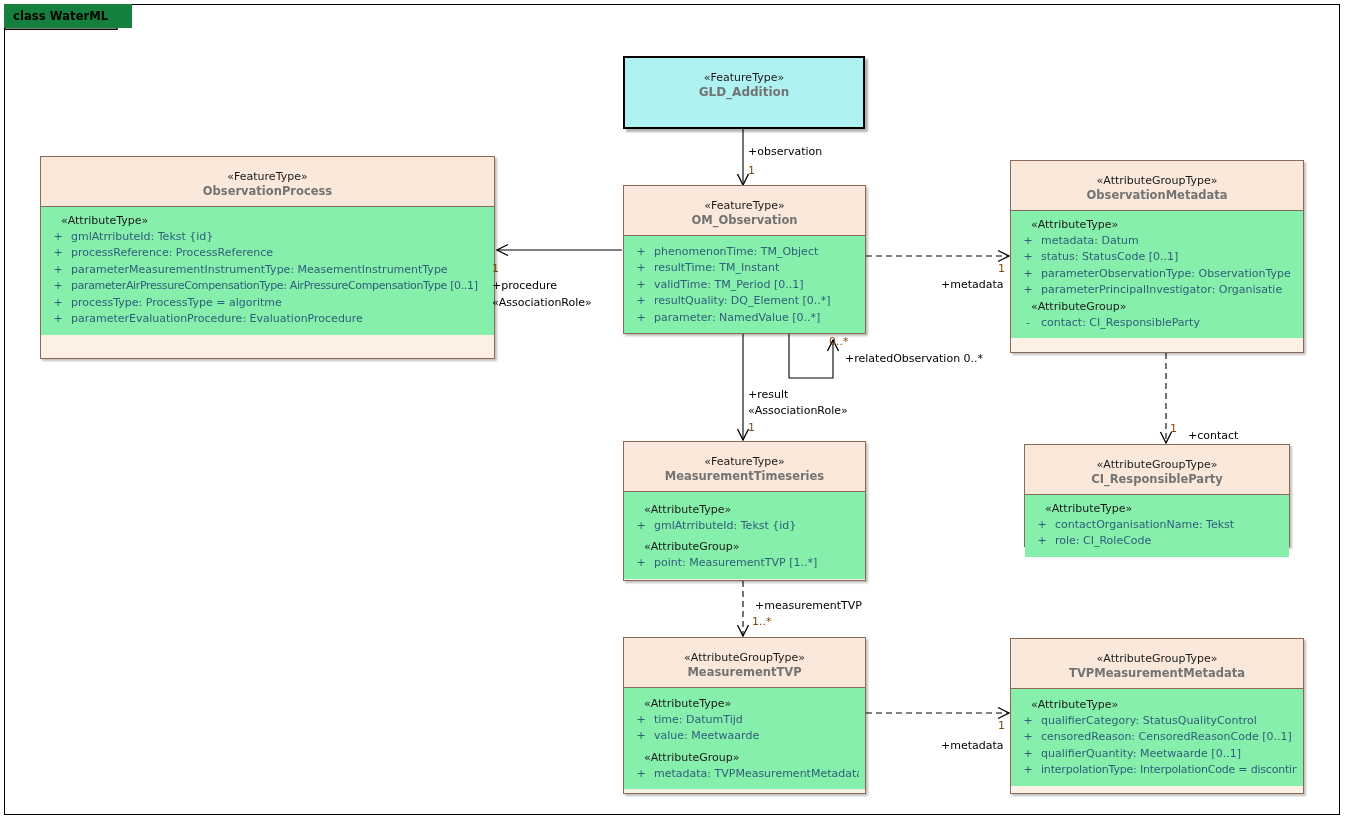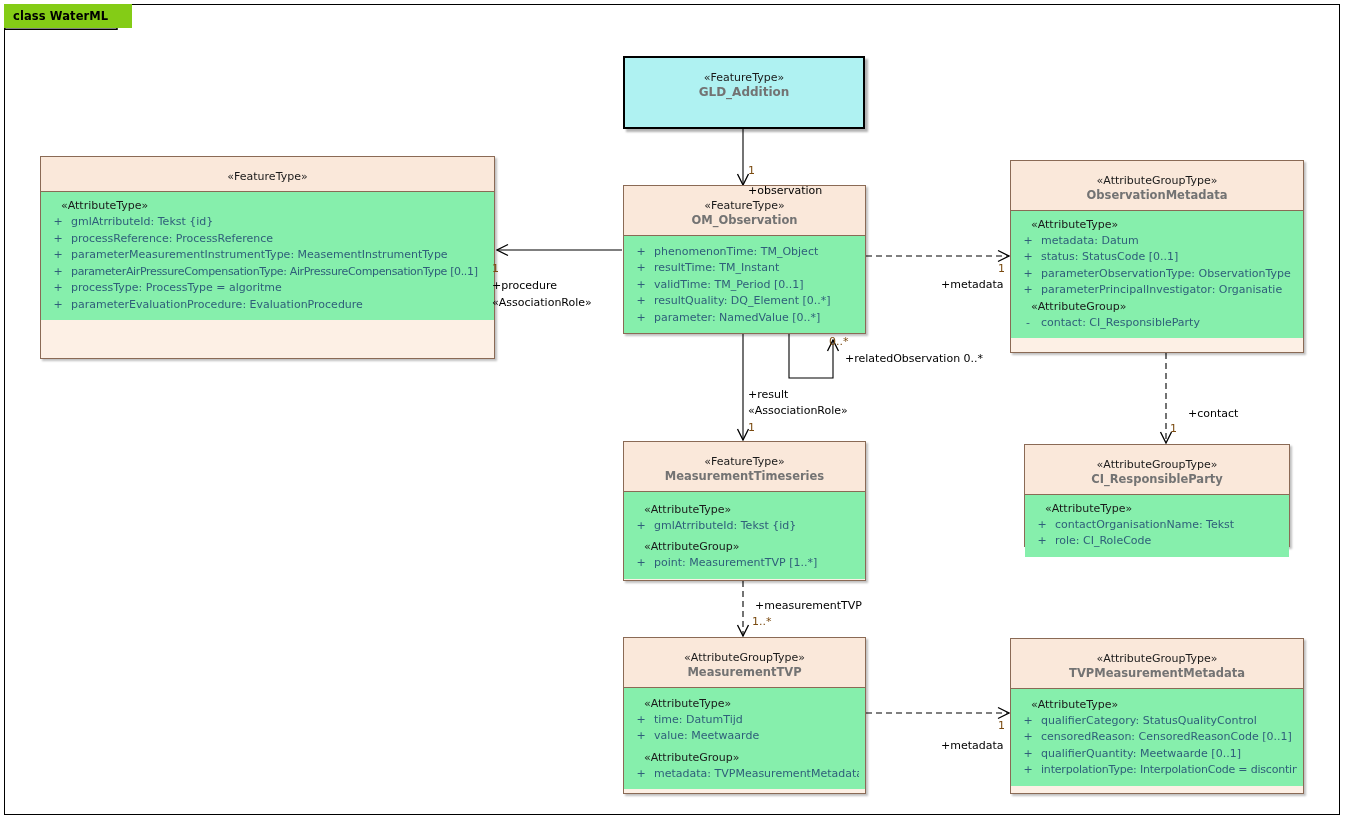--- a/index.html
+++ b/index.html
@@ -9,21 +9,21 @@
     color:#000000;
   }
   
   #frame{
     position:absolute;left:4px;top:4px;width:1336px;height:811px;
     border:1.5px solid #000;box-sizing:border-box;background:#fff;
   }
   #title-tab{
     position:absolute;left:4px;top:4px;height:24px;
     box-sizing:border-box;
-    background:#84cc16;
+    background:#15803d;
     display:flex;align-items:center;
     padding:0 24px 0 9px;
     font-size:11.5px;font-weight:bold;letter-spacing:.1px;
     border-right:none;
     z-index:6;
   }
   #title-tab-shape{
     position:absolute;left:4px;top:4px;width:114px;height:26px;z-index:5;
   }
 
@@ -110,56 +110,57 @@
 
   <g>
     <line x1="743" y1="581" x2="743" y2="636" stroke="#000" stroke-width="1.1" stroke-dasharray="6,4" marker-end="url(#oarrow)"></line>
   </g>
 
   <g>
     <line x1="866" y1="713" x2="1009" y2="713" stroke="#000" stroke-width="1.1" stroke-dasharray="6,4" marker-end="url(#oarrow)"></line>
   </g>
 </svg>
 
-<div class="lbl" style="left:748px;top:145px;margin-top:39px;">+observation</div>
+<div class="lbl" style="left:748px;top:145px;">+observation</div>
 <div class="lbl mult" style="left:748px;top:164px;">1</div>
 
 <div class="lbl mult" style="left:492px;top:262px;">1</div>
 <div class="lbl" style="left:492px;top:279px;">+procedure</div>
 <div class="lbl" style="left:492px;top:296px;">«AssociationRole»</div>
 
 <div class="lbl mult" style="left:998px;top:262px;">1</div>
 <div class="lbl" style="left:941px;top:278px;">+metadata</div>
 
 <div class="lbl mult" style="left:829px;top:335px;">0..*</div>
 <div class="lbl" style="left:845px;top:352px;">+relatedObservation 0..*</div>
 
 <div class="lbl" style="left:748px;top:388px;">+result</div>
 <div class="lbl" style="left:748px;top:404px;">«AssociationRole»</div>
 <div class="lbl mult" style="left:748px;top:421px;">1</div>
 
-<div class="lbl" style="left:1188px;top:407px;">+contact</div>
+<div class="lbl" style="left:1188px;top:429px;">+contact</div>
 <div class="lbl mult" style="left:1170px;top:422px;">1</div>
 
 <div class="lbl" style="left:755px;top:599px;text-align:center;">+measurementTVP</div>
 <div class="lbl mult" style="left:752px;top:615px;">1..*</div>
 
 <div class="lbl mult" style="left:998px;top:719px;">1</div>
 <div class="lbl" style="left:941px;top:739px;">+metadata</div>
 
 <div class="cls accent" id="c-gld" style="left:623px;top:56px;width:242px;height:73px;">
   <div class="cls-head">
     <div class="stereo">«FeatureType»</div>
     <div class="cname">GLD_Addition</div>
   </div>
 </div>
 
 <div class="cls" id="c-obsproc" style="left:40px;top:156px;width:455px;height:203px;">
   <div class="cls-head">
     <div class="stereo">«FeatureType»</div>
+    <div class="cname">ObservationProcess</div>
   </div>
   <div class="divider"></div>
   <div class="cls-body">
     <div class="grp">«AttributeType»</div>
     <div class="attr">
         <span class="vis">+</span>
         <span class="atxt">gmlAtrributeId: Tekst {id}</span>
       </div>
     <div class="attr">
         <span class="vis">+</span>

